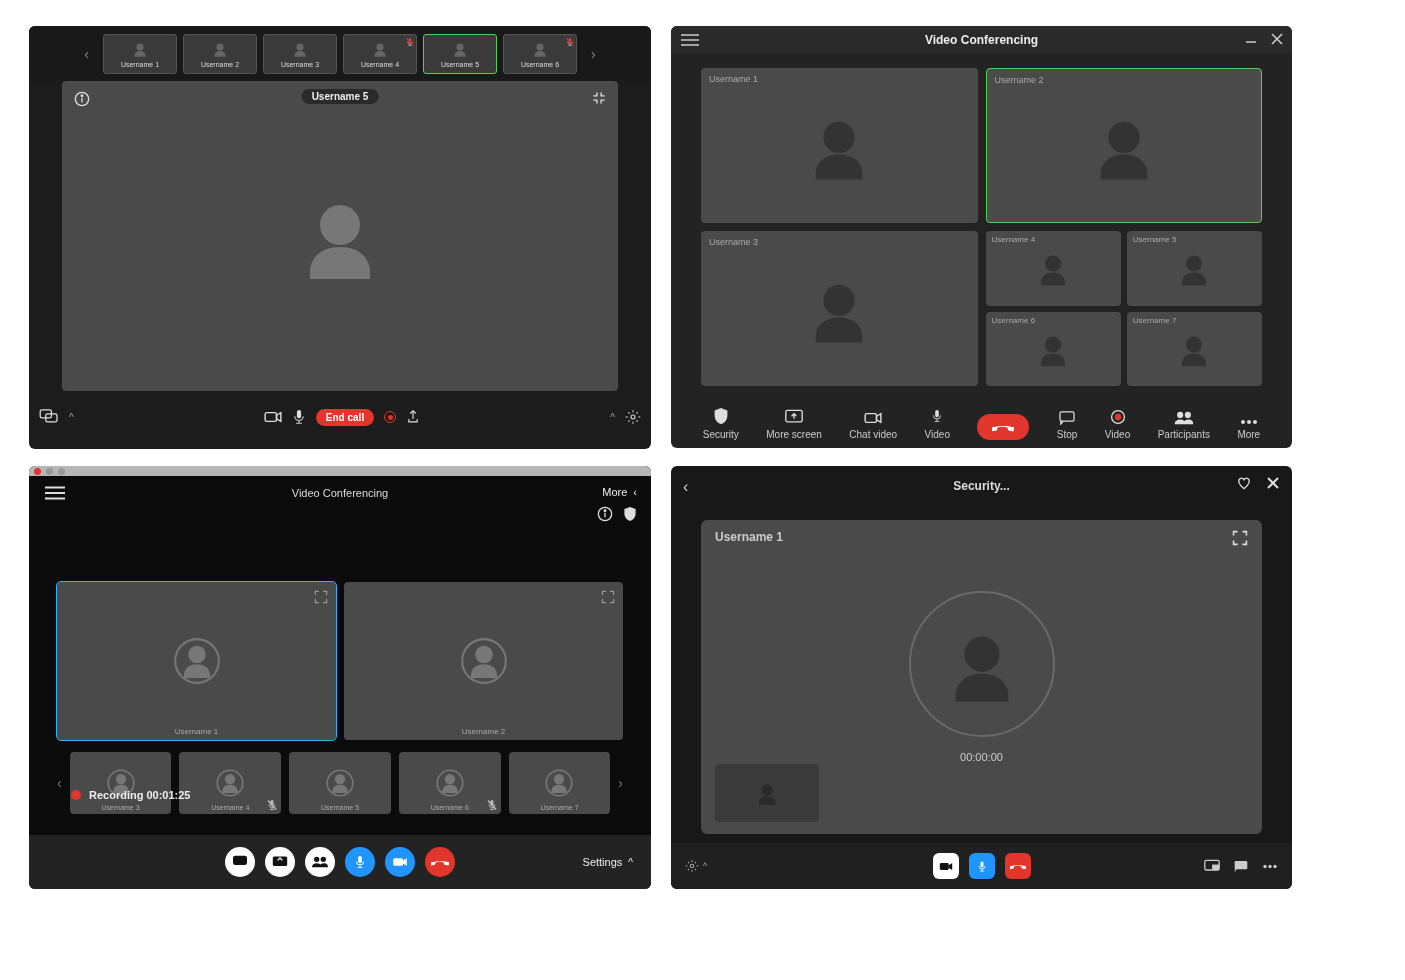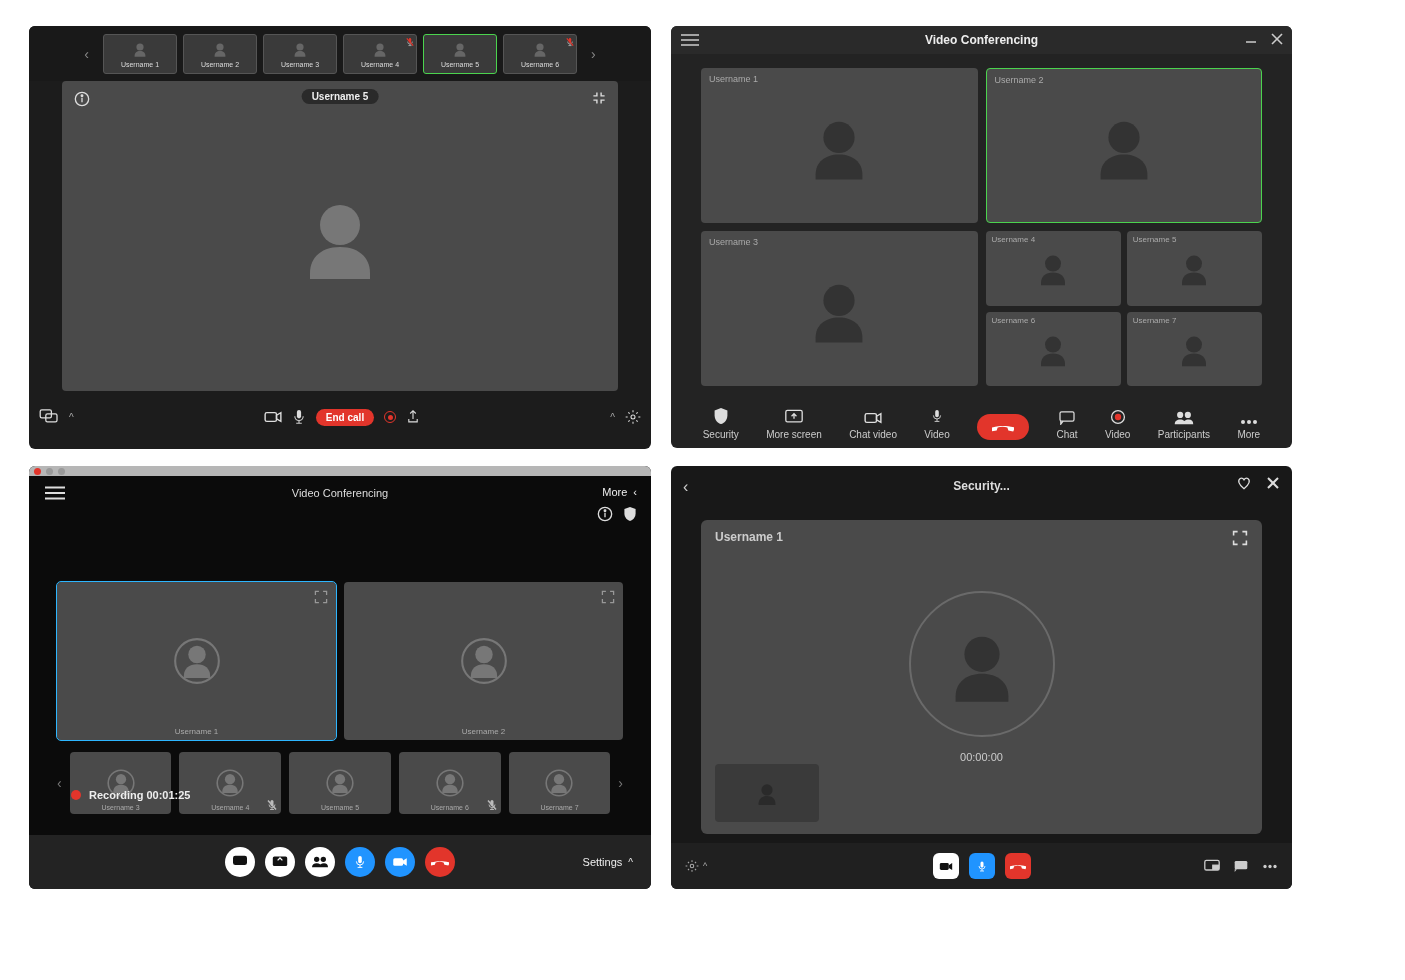--- a/index.html
+++ b/index.html
@@ -333,21 +333,21 @@
     <div class="hang">
         <svg width="22" height="22" viewBox="0 0 32 32" fill="#fff">
           <use href="#phone" transform="rotate(135 16 16)"></use>
         </svg>
       </div>
     <div class="bar-btn">
         <svg width="16" height="14" viewBox="0 0 20 18" fill="none" stroke="#ddd" stroke-width="1.6">
           <rect x="1" y="1" width="18" height="12" rx="2"></rect>
           <path d="M5 13l-3 4v-4"></path>
         </svg>
-        <span class="lbl">Chat</span>
+        <span class="lbl">Stop</span>
       </div>
     <div class="bar-btn">
         <svg width="16" height="16" viewBox="0 0 20 20">
           <circle cx="10" cy="10" r="8" fill="none" stroke="#ddd" stroke-width="1.6"></circle>
           <circle cx="10" cy="10" r="4" fill="#e2352b"></circle>
         </svg>
         <span class="lbl">Video</span>
       </div>
     <div class="bar-btn">
         <svg width="20" height="14" viewBox="0 0 26 18" fill="#ddd">

